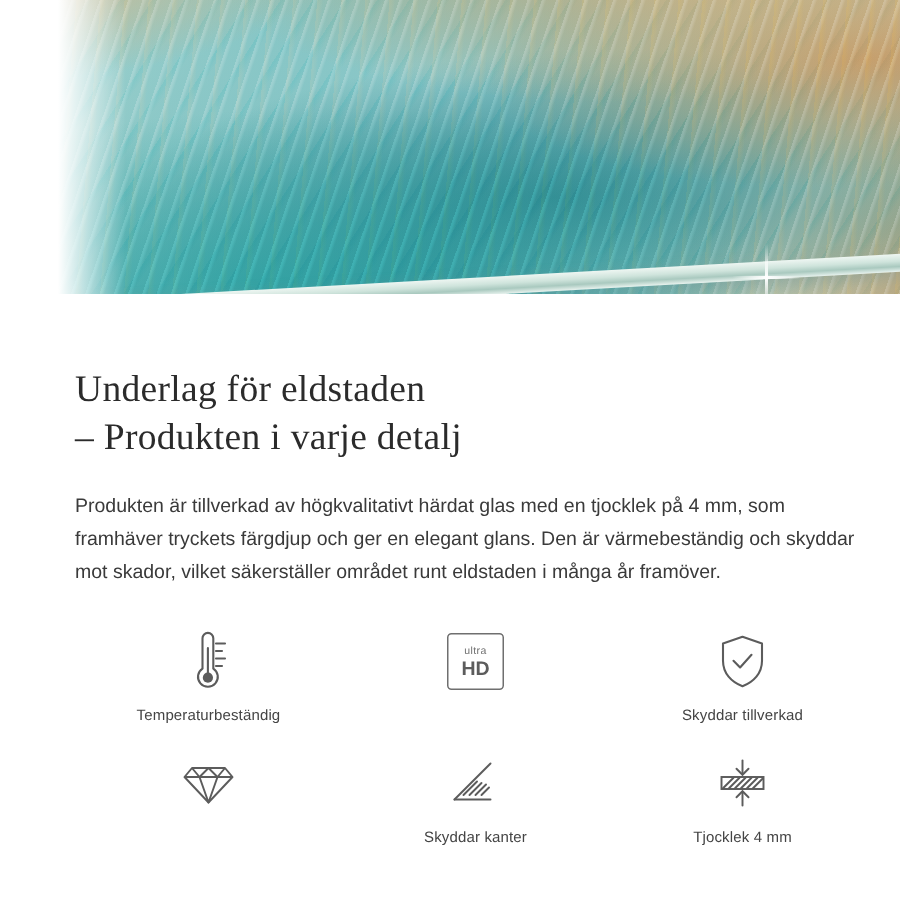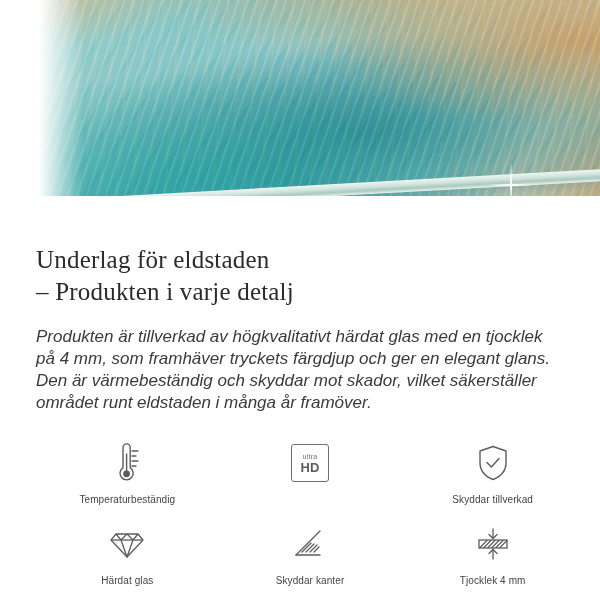--- a/index.html
+++ b/index.html
@@ -104,40 +104,40 @@
     background: linear-gradient(180deg, rgba(255,255,255,0) 0%, #fff 50%, rgba(255,255,255,0) 100%);
   }
   .sparkle::after {
     left: 0; top: 22px; width: 46px; height: 2px;
     background: linear-gradient(90deg, rgba(255,255,255,0) 0%, #fff 50%, rgba(255,255,255,0) 100%);
   }
 
   
   .content {
     padding: 22px 16px 0 36px;
+    margin-left: 14px;
   }
   .headline {
     font-family: "Liberation Serif", serif;
     font-size: 25px;
     line-height: 32px;
     color: #2b2b2b;
     font-weight: 400;
     margin: 0;
     letter-spacing: 0.2px;
   }
   .headline .line2 {
     display: block;
   }
   .body-text {
     margin: 18px 0 0 0;
-    font-size: 17px;
+    font-size: 13px;
     line-height: 22px;
     color: #3a3a3a;
     max-width: 520px;
-    font-style: italic;
   }
 
   
   .features {
     margin-top: 26px;
     display: grid;
     grid-template-columns: repeat(3, 1fr);
     grid-row-gap: 16px;
     justify-items: center;
   }
@@ -241,21 +241,20 @@
 
       <div class="feature">
         <div class="feature-icon">
           <svg width="42" height="40" viewBox="0 0 42 40" fill="none" stroke="#5c5c5c" stroke-width="1.3" stroke-linejoin="round">
             <path d="M10 10h22l5 6-16 17L5 16z"></path>
             <path d="M5 16h32"></path>
             <path d="M10 10l5 6 6 17 6-17 5-6"></path>
             <path d="M15 16l6-6 6 6"></path>
           </svg>
         </div>
-        <div class="feature-label">Härdat glas</div>
       </div>
 
       <div class="feature">
         <div class="feature-icon">
           <svg width="42" height="40" viewBox="0 0 42 40" fill="none" stroke="#5c5c5c" stroke-width="1.3" stroke-linecap="round">
             <path d="M7 31 L31 7"></path>
             <path d="M7 31 L31 31"></path>
             <line x1="13" y1="28" x2="22" y2="19"></line>
             <line x1="17" y1="28" x2="25" y2="20"></line>
             <line x1="21" y1="28" x2="28" y2="21"></line>

